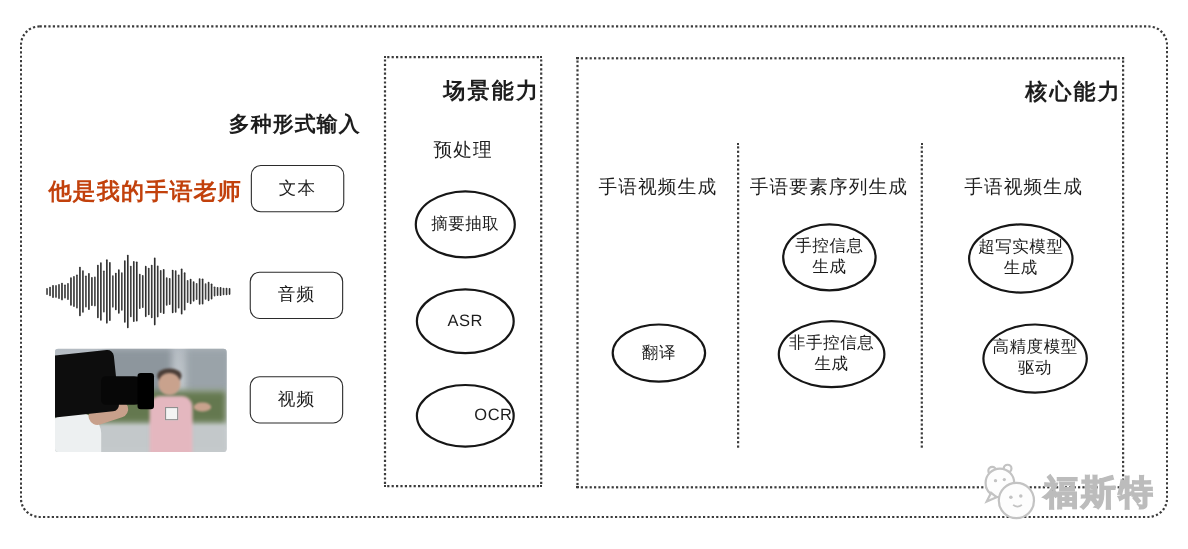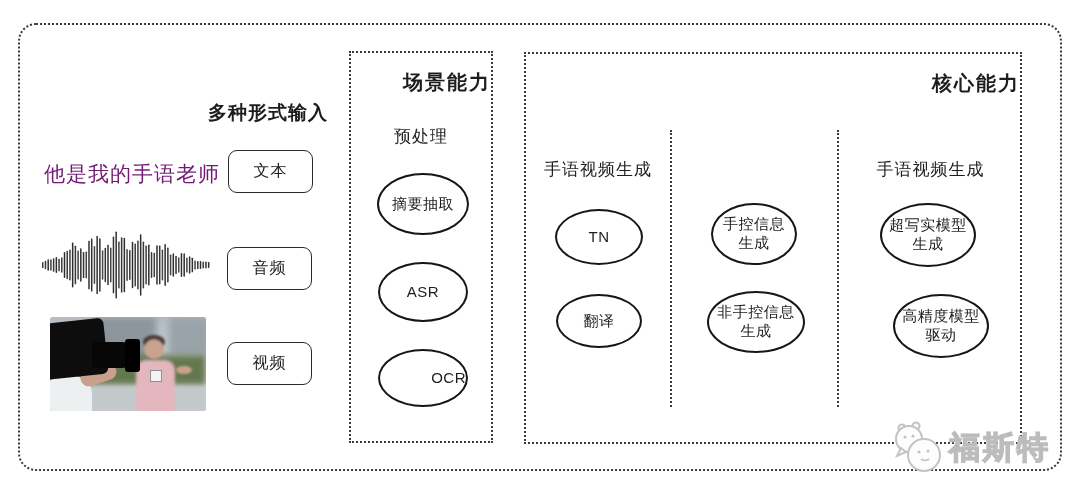--- a/index.html
+++ b/index.html
@@ -5,21 +5,21 @@
   * { margin:0; padding:0; box-sizing:border-box; }
   html,body { background:#ffffff; }
   body { font-family:"Liberation Sans","DejaVu Sans",sans-serif; color:#1d1d1d; }
   .canvas { position:relative; width:1080px; height:499px; background:#fff; overflow:hidden; }
 
   .outer-border { position:absolute; left:18px; top:23px; width:1044px; height:448px;
     border:2px dotted #3b3b3b; border-radius:18px; }
 
   
   .input-label { position:absolute; left:208px; top:100px; font-size:19px; font-weight:700; letter-spacing:1px; }
-  .text-sample { position:absolute; left:44px; top:160px; font-size:21px; letter-spacing:1px; color:#701a75; }
+  .text-sample { position:absolute; left:44px; top:160px; font-size:21px; letter-spacing:1px; color:#c2410c;font-weight:bold; }
   .io-box { position:absolute; width:85px; height:43px; border:1.6px solid #2b2b2b; border-radius:9px;
     display:flex; align-items:center; justify-content:center; font-size:16px; background:#fff; letter-spacing:1px; }
   .box-text  { left:228px; top:150px; }
   .box-audio { left:227px; top:247px; }
   .box-video { left:227px; top:342px; }
 
   .waveform { position:absolute; left:38px; top:226px; }
 
   
   .video-thumb { position:absolute; left:50px; top:317px; width:156px; height:94px; border-radius:3px;
@@ -195,25 +195,23 @@
       <span class="node-label">OCR</span>
     </div>
   </div>
 
   <div class="panel core-box">
     <div class="panel-title">核心能力</div>
     <div class="col-sep sep1"></div>
     <div class="col-sep sep2"></div>
 
     <div class="col-header h1">手语视频生成</div>
+    <div class="col-header h2">手语要素序列生成</div>
     <div class="col-header h3">手语视频生成</div>
 
-    <div class="ellipse core-e-tn">
-      <span class="node-label">TN</span>
-    </div>
     <div class="ellipse core-e-fy">
       <span class="node-label">翻译</span>
     </div>
     <div class="ellipse core-e-sk">
       <span class="node-label">手控信息
 生成</span>
     </div>
     <div class="ellipse core-e-nsk">
       <span class="node-label">非手控信息
 生成</span>

